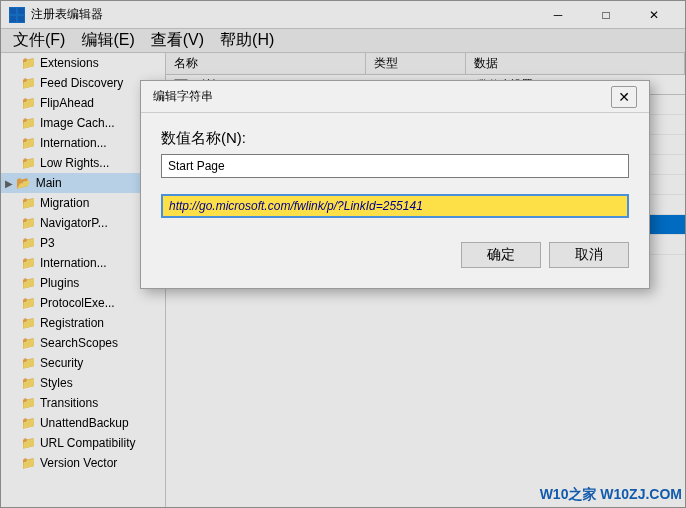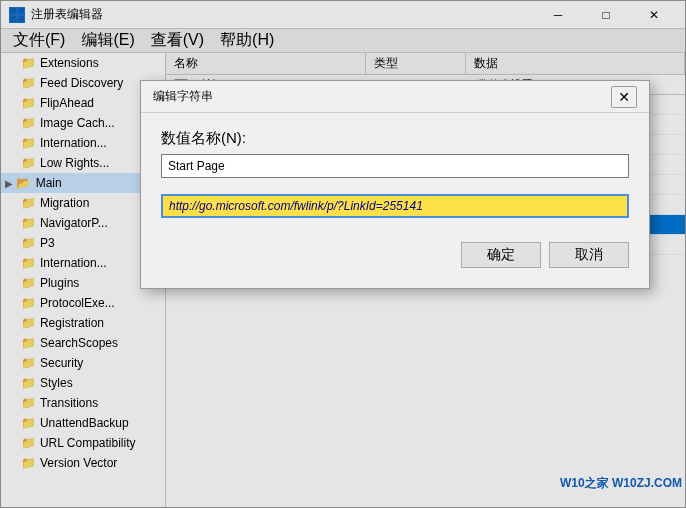--- a/index.html
+++ b/index.html
@@ -187,23 +187,23 @@
     .reg-icon.binary { background: #c0c0ff; color: #00f; border: 1px solid #88f; }
 
     
     .top-rows {
       border-bottom: 1px solid #ccc;
     }
 
     
     .watermark {
       position: absolute;
-      bottom: 16px;
+      bottom: 4px;
       right: 4px;
-      font-size: 12px;
+      font-size: 14px;
       color: #1565c0;
       font-weight: bold;
       z-index: 1;
     }
 
     
     .dialog-overlay {
       position: absolute;
       top: 0; left: 0; right: 0; bottom: 0;
       background: rgba(0,0,0,0.1);

